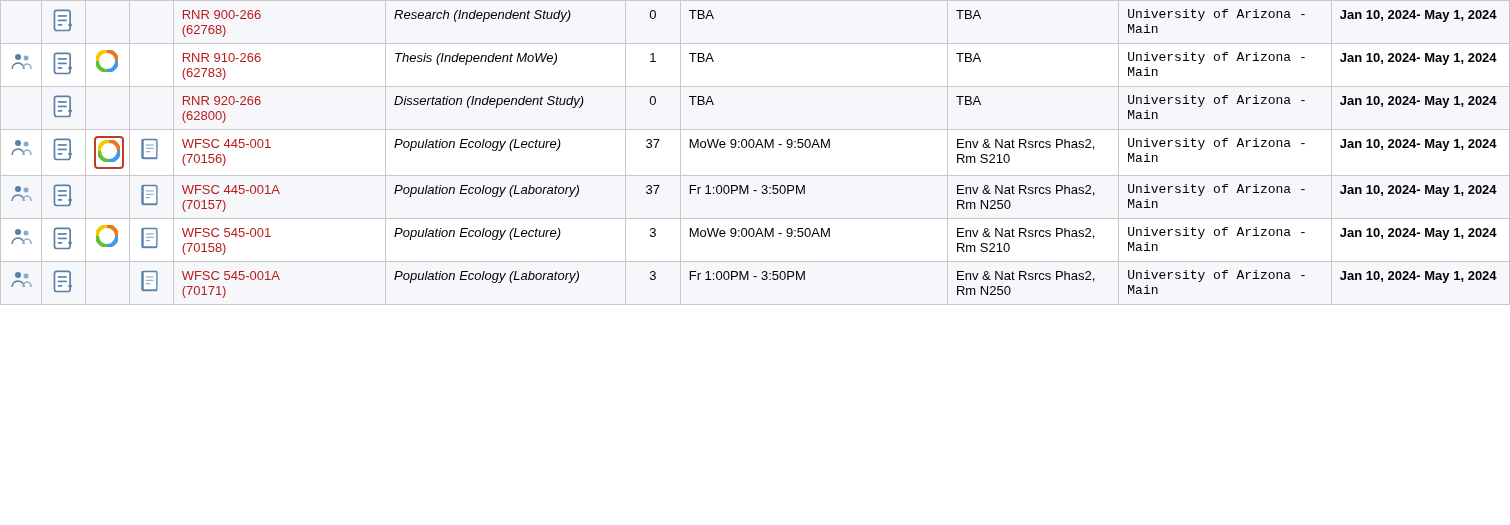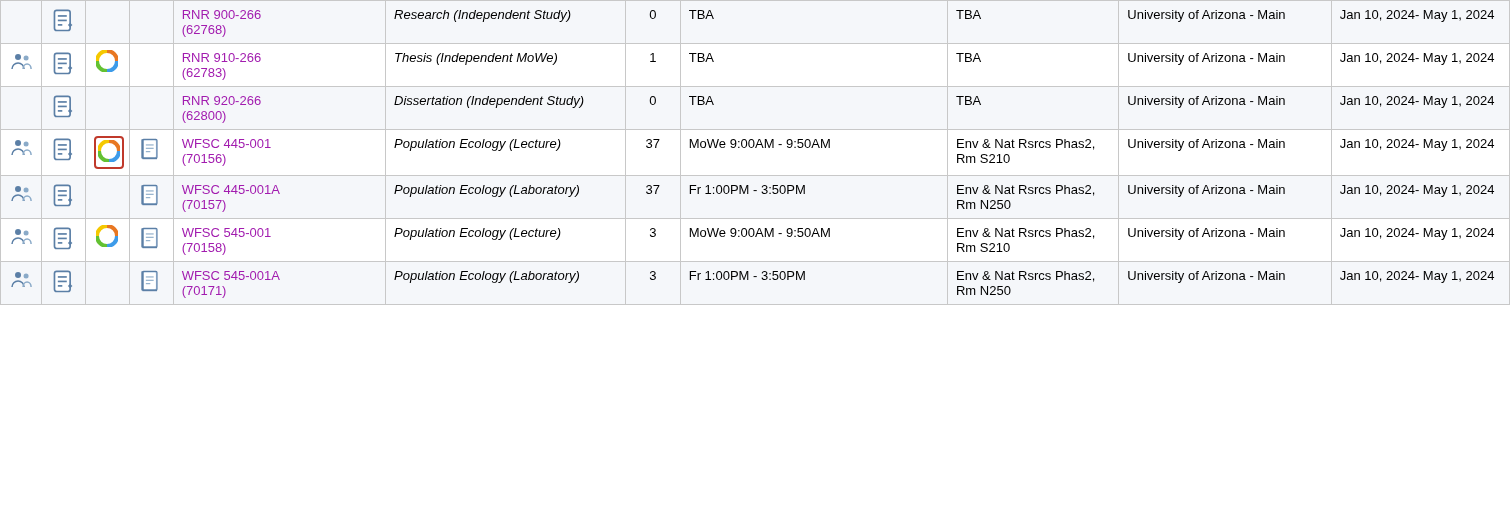--- a/index.html
+++ b/index.html
@@ -26,24 +26,24 @@
     }
     .col-icons-group { width: 30px; text-align: center; }
     .col-icon1 { width: 32px; text-align: center; }
     .col-icon2 { width: 32px; text-align: center; }
     .col-icon3 { width: 32px; text-align: center; }
     .col-course { width: 155px; }
     .col-title { width: 175px; font-style: italic; }
     .col-enroll { width: 40px; text-align: center; }
     .col-days { width: 195px; }
     .col-location { width: 125px; }
-    .col-campus { width: 155px; }
-    .col-dates { width: 130px; }
+    .col-campus { width: 155px; font-family: Liberation Mono, monospace; }
+    .col-dates { width: 130px; font-weight: bold; }
 
-    a { color: #a21caf; text-decoration: none; }
+    a { color: #b91c1c; text-decoration: none; }
   </style>
 </head>
 <body>
 
 <table>
   <tbody id="table-body">
       <tr>
         <td class="col-icons-group"></td>
         <td class="col-icon1"><span style="cursor: pointer;"><svg viewBox="0 0 24 24" fill="none" xmlns="http://www.w3.org/2000/svg">
     <rect x="4" y="3" width="14" height="18" rx="2" stroke="#5b7fa6" stroke-width="1.5" fill="white"></rect>

